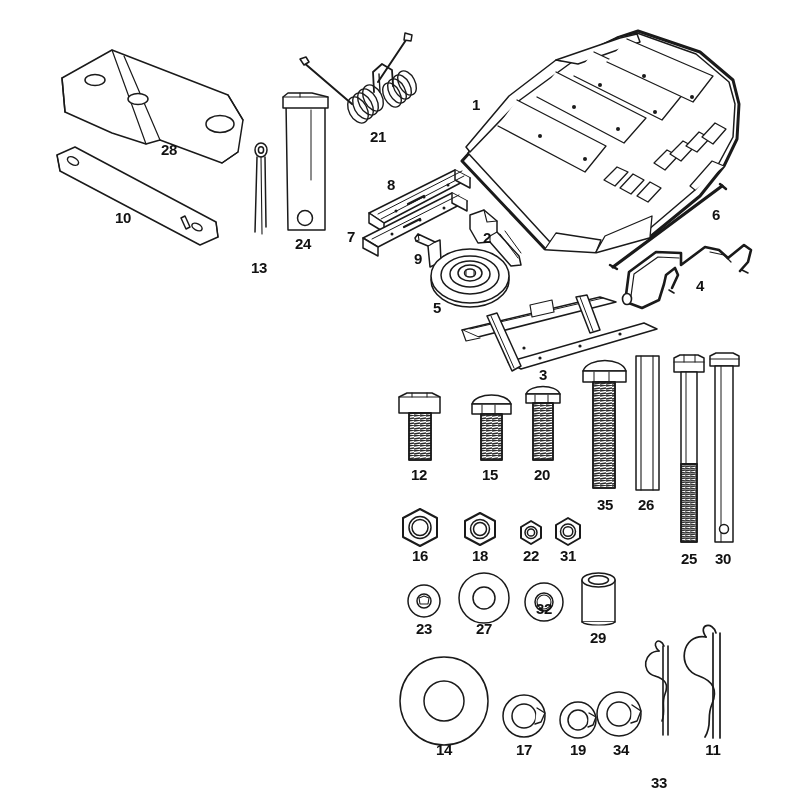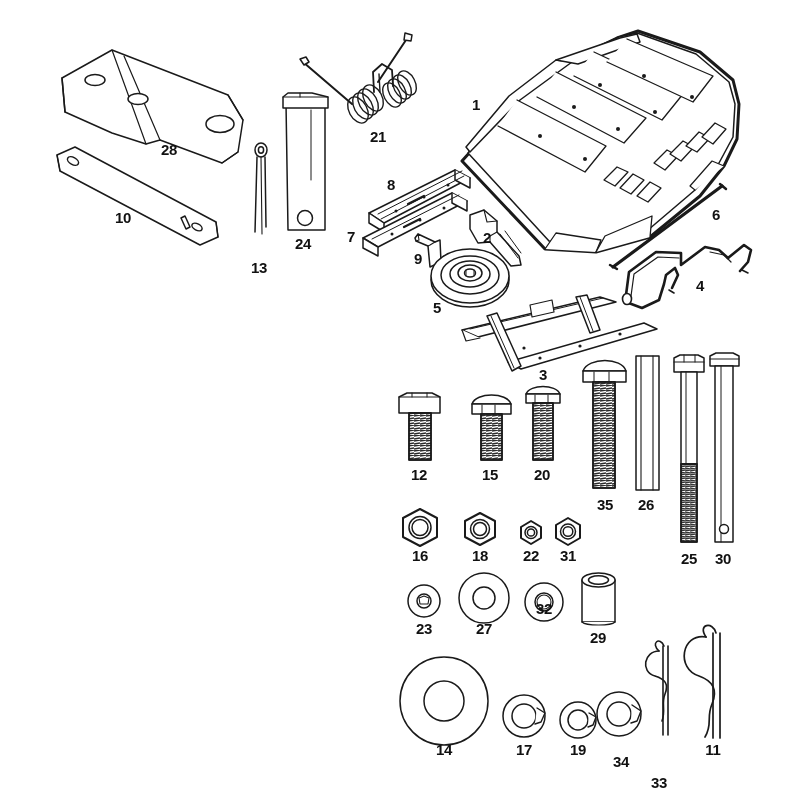--- a/index.html
+++ b/index.html
@@ -388,17 +388,17 @@
       <div class="lbl" style="left: 303px; top: 243px;">24</div>
       <div class="lbl" style="left: 689px; top: 558px;">25</div>
       <div class="lbl" style="left: 646px; top: 504px; text-align: center;">26</div>
       <div class="lbl" style="left: 484px; top: 628px;">27</div>
       <div class="lbl" style="left: 169px; top: 149px;">28</div>
       <div class="lbl" style="left: 598px; top: 637px;">29</div>
       <div class="lbl" style="left: 723px; top: 558px;">30</div>
       <div class="lbl" style="left: 568px; top: 555px;">31</div>
       <div class="lbl" style="left: 544px; top: 608px; text-align: right;">32</div>
       <div class="lbl" style="left: 659px; top: 782px;">33</div>
-      <div class="lbl" style="left: 621px; top: 749px; margin-top: 12px;">34</div>
+      <div class="lbl" style="left: 621px; top: 749px;">34</div>
       <div class="lbl" style="left: 605px; top: 504px;">35</div>
     </div>
 
 </div>
 
 </body></html>

